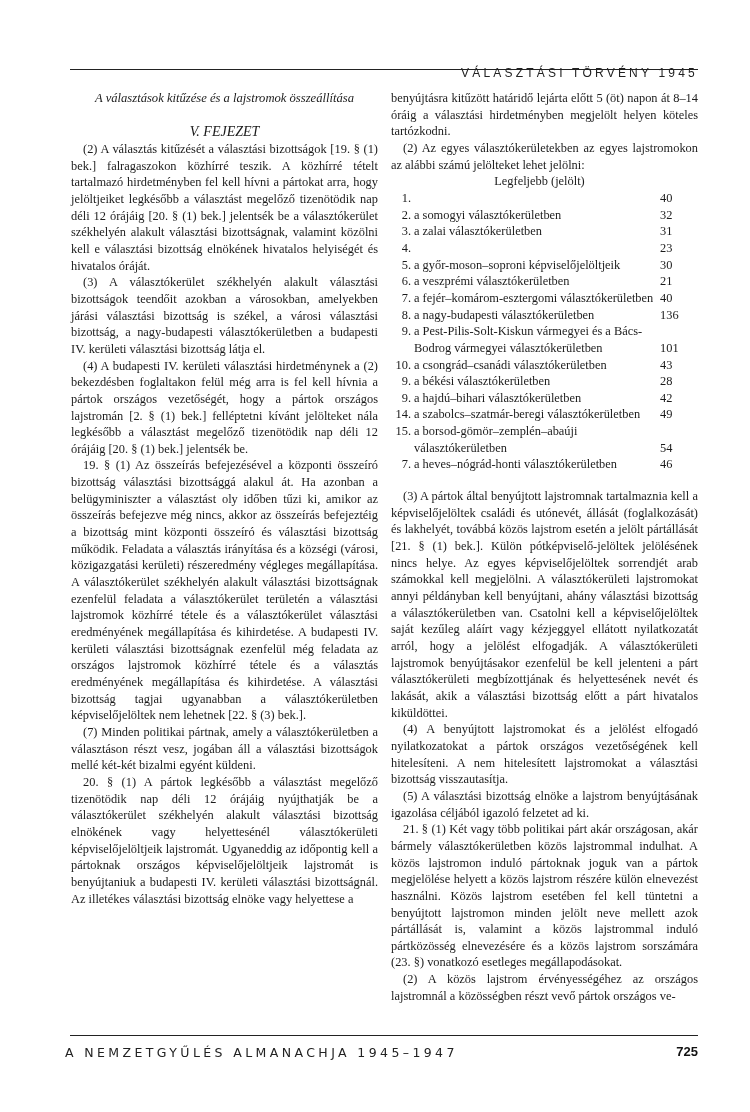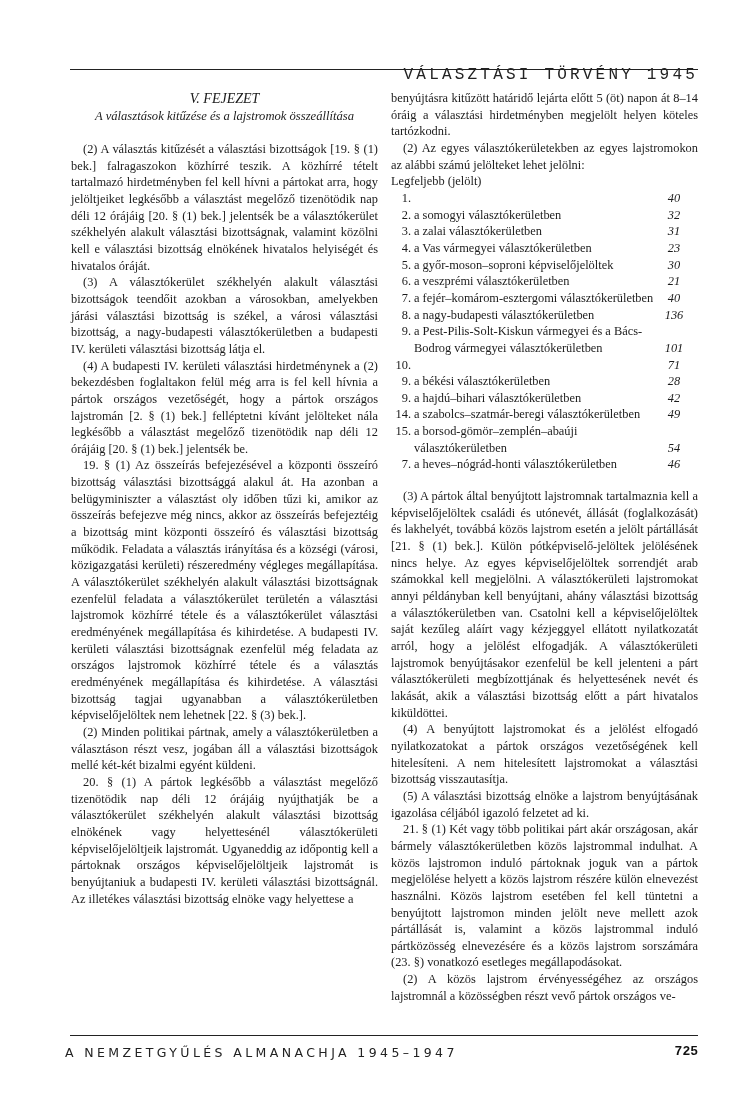--- a/index.html
+++ b/index.html
@@ -1,57 +1,57 @@
 <!DOCTYPE html>
 <html><head>
 <meta charset="utf-8">
 <style>
   html, body { margin: 0; padding: 0; background: #ffffff; }
   body { width: 750px; height: 1112px; position: relative; overflow: hidden;
          font-family: "DejaVu Serif", "Liberation Serif", serif; color: #1a1a1a; }
-  .running-head { position: absolute; top: 66px; right: 52px; font-family: Liberation Mono, monospace;
-                  font-size: 16px; letter-spacing: 3.2px; color: #222; }
+  .running-head { position: absolute; top: 66px; right: 52px; font-family: Liberation Sans, sans-serif;
+                  font-size: 12px; letter-spacing: 3.2px; color: #222; }
   .rule-top { position: absolute; top: 68px; left: 70px; width: 628px; height: 0; border-top: 1.3px solid #222; }
   .rule-top { top: 69px; }
   .rule-bottom { position: absolute; top: 1035px; left: 70px; width: 628px; height: 0; border-top: 1.3px solid #222; }
   .footer-left { position: absolute; top: 1045px; left: 65px; font-family: "DejaVu Sans", sans-serif;
                  font-size: 12.5px; letter-spacing: 3.4px; color: #222; }
-  .footer-right { position: absolute; top: 1044px; right: 52px; font-family: Liberation Mono, monospace;
+  .footer-right { position: absolute; top: 1044px; right: 52px; font-family: Liberation Sans, sans-serif;
                   font-weight: bold; font-size: 13px; color: #111; }
   .col { position: absolute; top: 90px; font-family: "Liberation Serif", serif; font-size: 12.4px;
          line-height: 16.65px; text-align: justify; color: #1b1b1b; }
   .col-left { left: 71px; width: 307px; }
   .col-right { left: 391px; width: 307px; }
   .chapter { text-align: center; font-style: italic; }
   .chapter-title { font-size: 14px; line-height: 18px; }
   .chapter-sub { font-size: 12.6px; line-height: 17px; margin-bottom: 16px; }
   p { margin: 0; text-indent: 12px; hyphens: manual; }
   p.noindent { text-indent: 0; }
   sup { font-size: 7px; line-height: 0; vertical-align: 5px; }
-  .list-head { text-align: left; padding-right: 10px; }
+  .list-head { text-align: center; padding-right: 10px; }
   .list { margin: 0; padding: 0; list-style: none; }
   .list li { display: flex; justify-content: space-between; text-align: left; }
   .list .num { width: 20px; text-align: right; padding-right: 3px; flex: none; }
   .list .txt { flex: 1; }
-  .list .val { width: 28px; text-align: center; padding-right: 10px; flex: none; align-self: flex-end; font-style: italic; }
+  .list .val { width: 28px; text-align: left; padding-right: 10px; flex: none; align-self: flex-end; }
 </style>
 </head>
 <body>
 
 <div class="running-head">VÁLASZTÁSI TÖRVÉNY 1945</div>
 <div class="rule-top"></div>
 
 <div class="col col-left">
+  <div class="chapter chapter-sub">A választások kitűzése és a lajstromok összeállítása</div>
   <div class="chapter chapter-title">V. FEJEZET</div>
-  <div class="chapter chapter-sub">A választások kitűzése és a lajstromok összeállítása</div>
   <p>(2) A választás kitűzését a választási bizottságok [19. § (1) bek.] falragaszokon közhírré teszik. A közhírré tételt tartalmazó hirdetményben fel kell hívni a pártokat arra, hogy jelöltjeiket legkésőbb a választást megelőző tizenötödik nap déli 12 órájáig [20. § (1) bek.] jelentsék be a választókerület székhelyén alakult választási bizottságnak, valamint közölni kell e választási bizottság elnökének hivatalos helyiségét és hivatalos óráját.</p>
   <p>(3) A választókerület székhelyén alakult választási bizottságok teendőit azokban a városokban, amelyekben járási választási bizottság is székel, a városi választási bizottság, a nagy-budapesti választókerületben a budapesti IV. kerületi választási bizottság látja el.</p>
   <p>(4) A budapesti IV. kerületi választási hirdetménynek a (2) bekezdésben foglaltakon felül még arra is fel kell hívnia a pártok országos vezetőségét, hogy a pártok országos lajstromán [2. § (1) bek.] felléptetni kívánt jelölteket nála legkésőbb a választást megelőző tizenötödik nap déli 12 órájáig [20. § (1) bek.] jelentsék be.</p>
   <p>19. § (1) Az összeírás befejezésével a központi összeíró bizottság választási bizottsággá alakul át. Ha azonban a belügyminiszter a választást oly időben tűzi ki, amikor az összeírás befejezve még nincs, akkor az összeírás befejeztéig a bizottság mint központi összeíró és választási bizottság működik. Feladata a választás irányítása és a községi (városi, közigazgatási kerületi) részeredmény végleges megállapítása. A választókerület székhelyén alakult választási bizottságnak ezenfelül feladata a választókerület területén a választási lajstromok közhírré tétele és a választókerület választási eredményének megállapítása és kihirdetése. A budapesti IV. kerületi választási bizottságnak ezenfelül még feladata az országos lajstromok közhírré tétele és a választás eredményének megállapítása és kihirdetése. A választási bizottság tagjai ugyanabban a választókerületben képviselőjelöltek nem lehetnek [22. § (3) bek.].</p>
-  <p>(2) Minden politikai pártnak, amely a választókerületben a választáson részt vesz, jogában áll a választási bizottságok mellé két-két bizalmi egyént küldeni.</p>
+  <p>(7) Minden politikai pártnak, amely a választókerületben a választáson részt vesz, jogában áll a választási bizottságok mellé két-két bizalmi egyént küldeni.</p>
   <p>20. § (1) A pártok legkésőbb a választást megelőző tizenötödik nap déli 12 órájáig nyújthatják be a választókerület székhelyén alakult választási bizottság elnökének vagy helyettesénél választókerületi képviselőjelöltjeik lajstromát. Ugyaneddig az időpontig kell a pártoknak országos képviselőjelöltjeik lajstromát is benyújtaniuk a budapesti IV. kerületi választási bizottságnál. Az illetékes választási bizottság elnöke vagy helyettese a</p>
 </div>
 
 <div class="col col-right">
   <p class="noindent">benyújtásra kitűzött határidő lejárta előtt 5 (öt) napon át 8–14 óráig a választási hirdetményben megjelölt helyen köteles tartózkodni.</p>
   <p>(2) Az egyes választókerületekben az egyes lajstromokon az alábbi számú jelölteket lehet jelölni:</p>
   <div class="list-head">Legfeljebb (jelölt)</div>
   <ul class="list" id="district-list">
       <li>
         <span class="num">1.</span>
@@ -62,26 +62,25 @@
         <span class="txt">a somogyi választókerületben</span>
         <span class="val">32</span>
       </li>
       <li>
         <span class="num">3.</span>
         <span class="txt">a zalai választókerületben</span>
         <span class="val">31</span>
       </li>
       <li>
         <span class="num">4.</span>
-        <span class="txt">a Vas vármegyei választókerületben</span>
         <span class="val">23</span>
       </li>
       <li>
         <span class="num">5.</span>
-        <span class="txt">a győr-moson–soproni képviselőjelöltek</span>
+        <span class="txt">a győr-moson–soproni képviselőjelöltjeik</span>
         <span class="val">30</span>
       </li>
       <li>
         <span class="num">6.</span>
         <span class="txt">a veszprémi választókerületben</span>
         <span class="val">21</span>
       </li>
       <li>
         <span class="num">7.</span>
         <span class="txt">a fejér–komárom-esztergomi választókerületben</span>
@@ -92,21 +91,22 @@
         <span class="txt">a nagy-budapesti választókerületben</span>
         <span class="val">136</span>
       </li>
       <li>
         <span class="num">9.</span>
         <span class="txt">a Pest-Pilis-Solt-Kiskun vármegyei és a Bács-Bodrog vármegyei választókerületben</span>
         <span class="val">101</span>
       </li>
       <li>
         <span class="num">10.</span>
-        <span class="val">71</span>
+        <span class="txt">a csongrád–csanádi választókerületben</span>
+        <span class="val">43</span>
       </li>
       <li>
         <span class="num">9.</span>
         <span class="txt">a békési választókerületben</span>
         <span class="val">28</span>
       </li>
       <li>
         <span class="num">9.</span>
         <span class="txt">a hajdú–bihari választókerületben</span>
         <span class="val">42</span>

